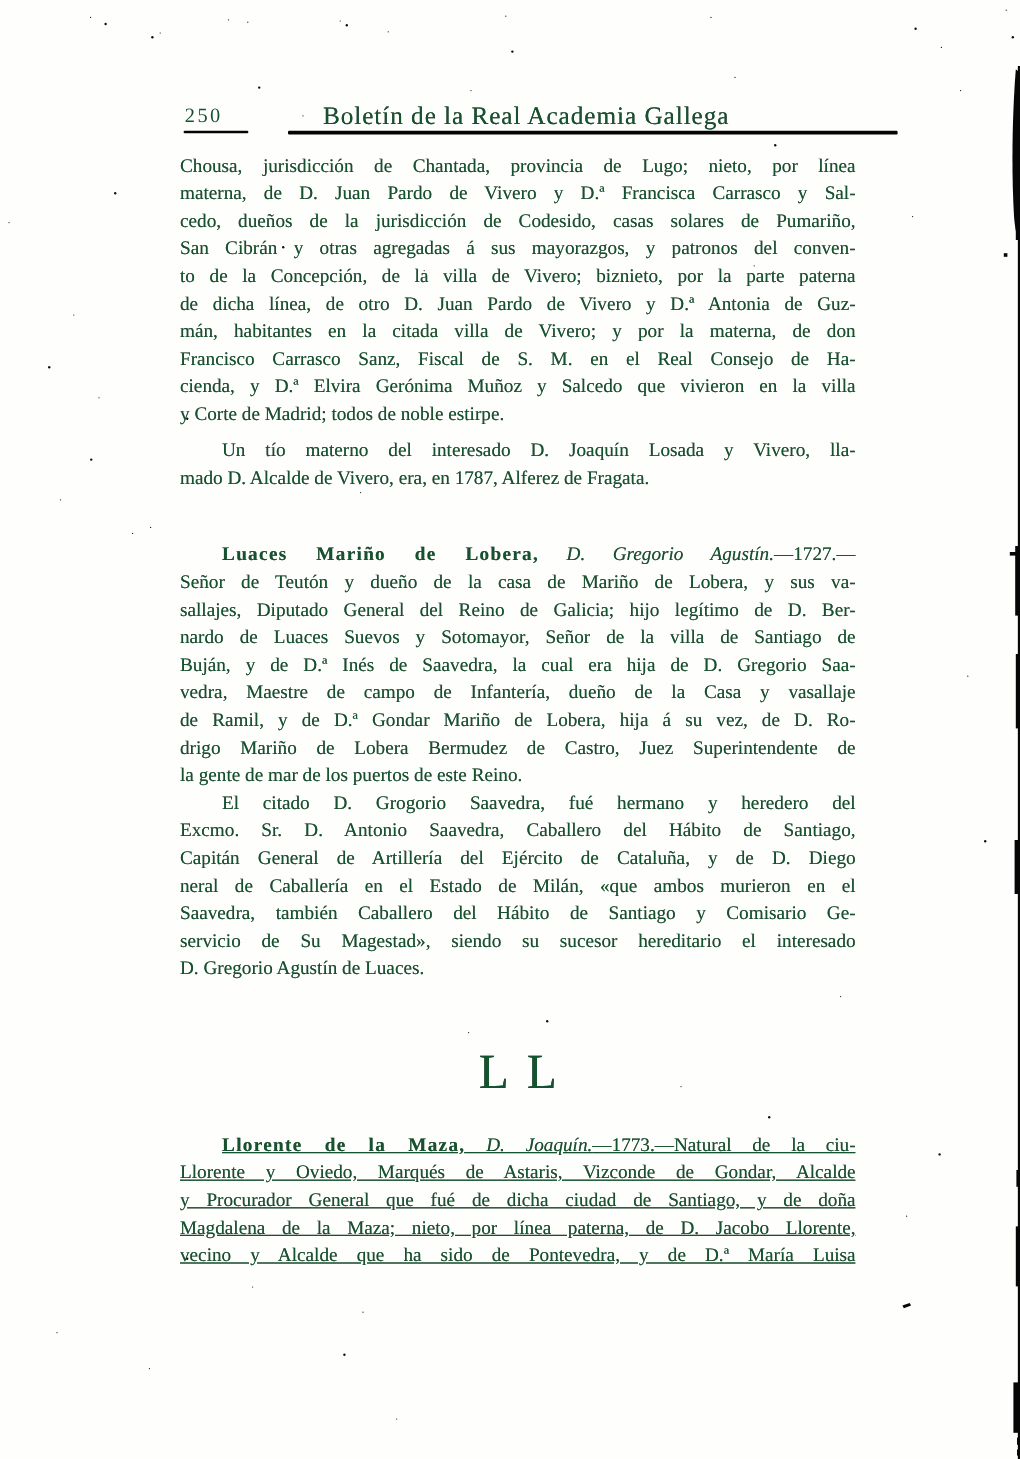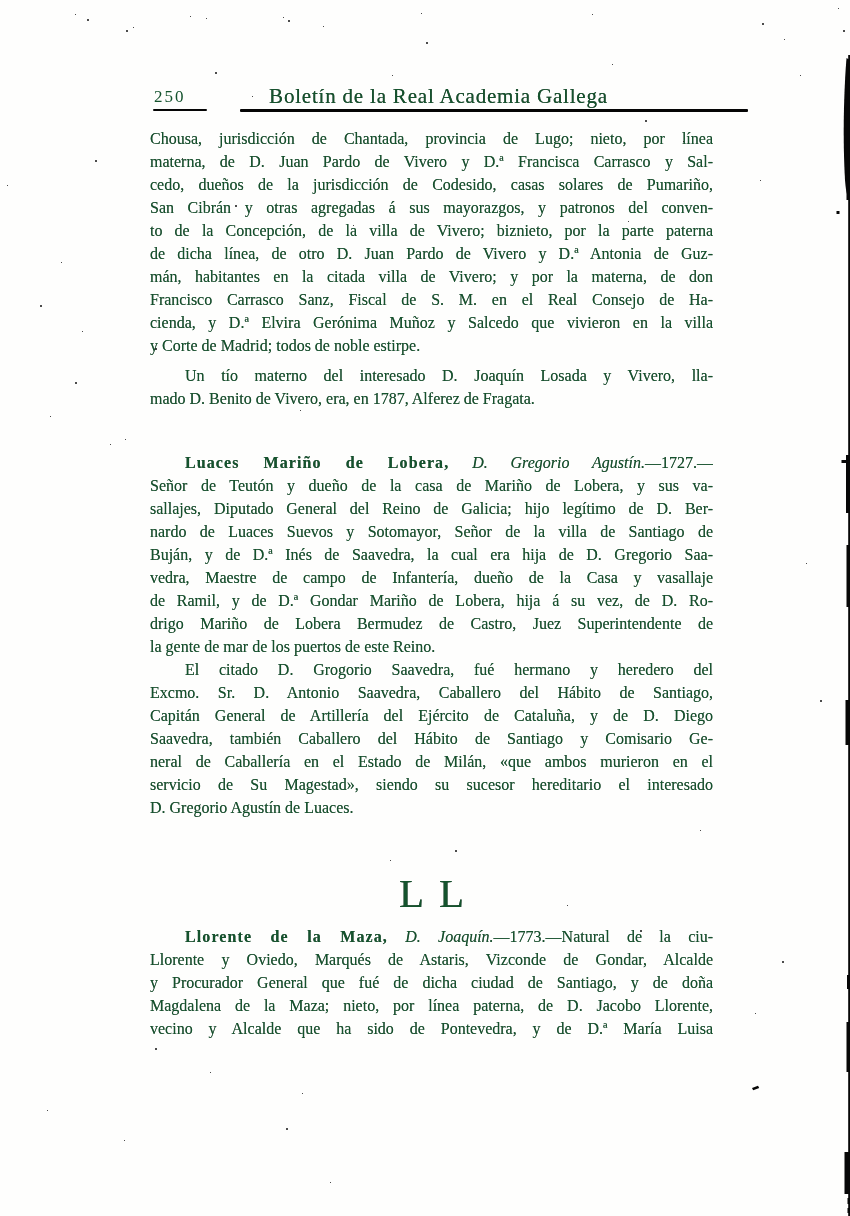--- a/index.html
+++ b/index.html
@@ -24,21 +24,21 @@
     position:absolute;left:150px;top:127px;width:563px;
     font-size:16px;line-height:23px;
     text-shadow:0 0 0.4px rgba(10,10,10,.55);
   }
   .para{margin:0;}
   .ln{height:23px;overflow:hidden;text-align:justify;text-align-last:justify;}
   .ln.nj{text-align-last:left;}
   .ln.ind{text-indent:35px;}
   .para2{margin-top:7px;}
   .entry1{margin-top:41px;}
-  .entry2{margin-top:8px;}
+  .entry2{margin-top:26px;text-decoration:underline;}
   .entry-head{padding-left:35px;text-indent:0;}
   .entry-name{font-weight:bold;letter-spacing:1.1px;}
   .entry-person{font-style:italic;}
   .section-heading{
     margin-top:50px;height:48px;line-height:48px;text-align:center;
     font-size:41px;letter-spacing:15px;padding-left:15px;
     text-shadow:0 0 0.5px rgba(10,10,10,.8);
   }
   
   .edge-svg{position:absolute;left:0;top:0;pointer-events:none;}
@@ -67,21 +67,21 @@
         <div class="ln">to de la Concepción, de la villa de Vivero; biznieto, por la parte paterna</div>
         <div class="ln">de dicha línea, de otro D. Juan Pardo de Vivero y D.ª Antonia de Guz-</div>
         <div class="ln">mán, habitantes en la citada villa de Vivero; y por la materna, de don</div>
         <div class="ln">Francisco Carrasco Sanz, Fiscal de S. M. en el Real Consejo de Ha-</div>
         <div class="ln">cienda, y D.ª Elvira Gerónima Muñoz y Salcedo que vivieron en la villa</div>
         <div class="ln nj">y Corte de Madrid; todos de noble estirpe.</div>
       </div>
 
     <div class="para para2">
         <div class="ln ind">Un tío materno del interesado D. Joaquín Losada y Vivero, lla-</div>
-        <div class="ln nj">mado D. Benito de Vivero, era, en 1787, Alferez de Fragata.</div>
+        <div class="ln nj">mado D. Alcalde de Vivero, era, en 1787, Alferez de Fragata.</div>
       </div>
 
     <div class="para entry1">
       <div class="ln entry-head">
         <span class="entry-name">Luaces Mariño de Lobera,</span>
         <span class="entry-person">D. Gregorio Agustín.</span><span>—1727.—</span>
       </div>
       <div>
           <div class="ln">Señor de Teutón y dueño de la casa de Mariño de Lobera, y sus va-</div>
           <div class="ln">sallajes, Diputado General del Reino de Galicia; hijo legítimo de D. Ber-</div>
@@ -91,22 +91,22 @@
           <div class="ln">de Ramil, y de D.ª Gondar Mariño de Lobera, hija á su vez, de D. Ro-</div>
           <div class="ln">drigo Mariño de Lobera Bermudez de Castro, Juez Superintendente de</div>
           <div class="ln nj">la gente de mar de los puertos de este Reino.</div>
         </div>
     </div>
 
     <div class="para para3">
         <div class="ln ind">El citado D. Grogorio Saavedra, fué hermano y heredero del</div>
         <div class="ln">Excmo. Sr. D. Antonio Saavedra, Caballero del Hábito de Santiago,</div>
         <div class="ln">Capitán General de Artillería del Ejército de Cataluña, y de D. Diego</div>
+        <div class="ln">neral de Caballería en el Estado de Milán, «que ambos murieron en el</div>
         <div class="ln">Saavedra, también Caballero del Hábito de Santiago y Comisario Ge-</div>
-        <div class="ln">neral de Caballería en el Estado de Milán, «que ambos murieron en el</div>
         <div class="ln">servicio de Su Magestad», siendo su sucesor hereditario el interesado</div>
         <div class="ln nj">D. Gregorio Agustín de Luaces.</div>
       </div>
 
     <div class="section-heading">LL</div>
 
     <div class="para entry2">
       <div class="ln entry-head">
         <span class="entry-name">Llorente de la Maza,</span>
         <span class="entry-person">D. Joaquín.</span><span>—1773.—Natural de la ciu-</span>

